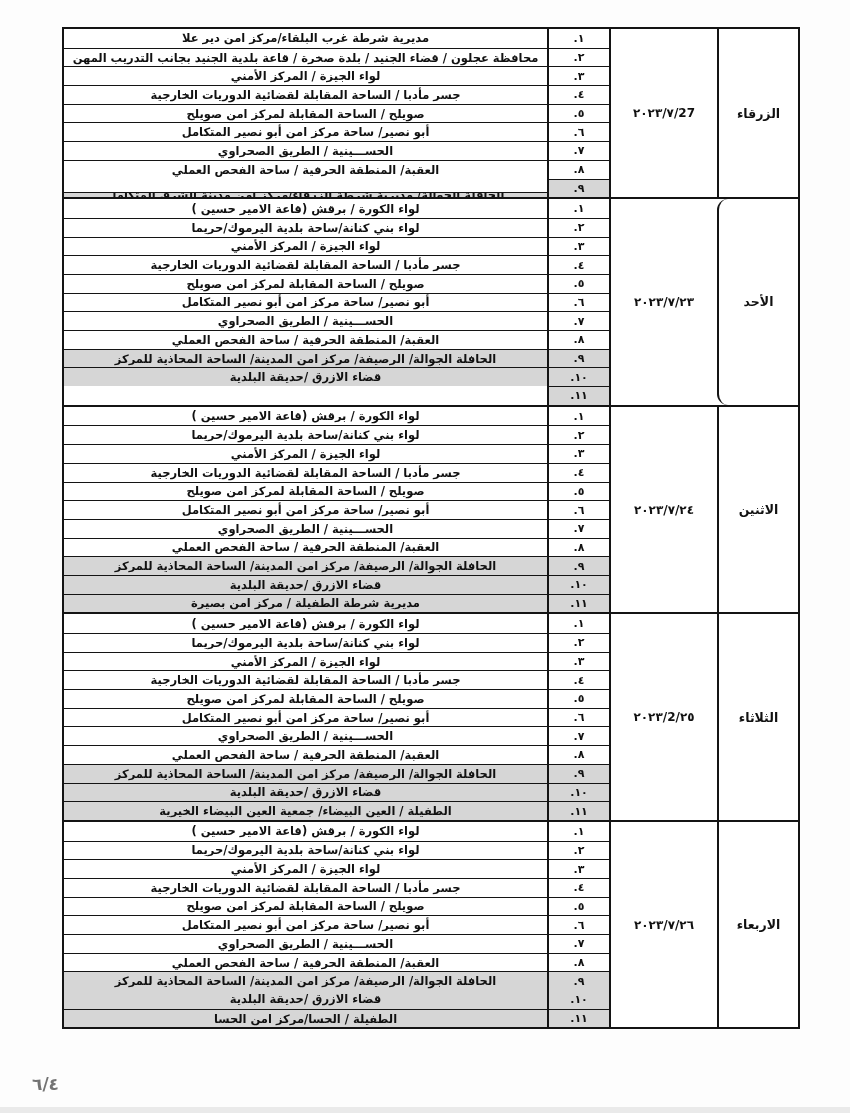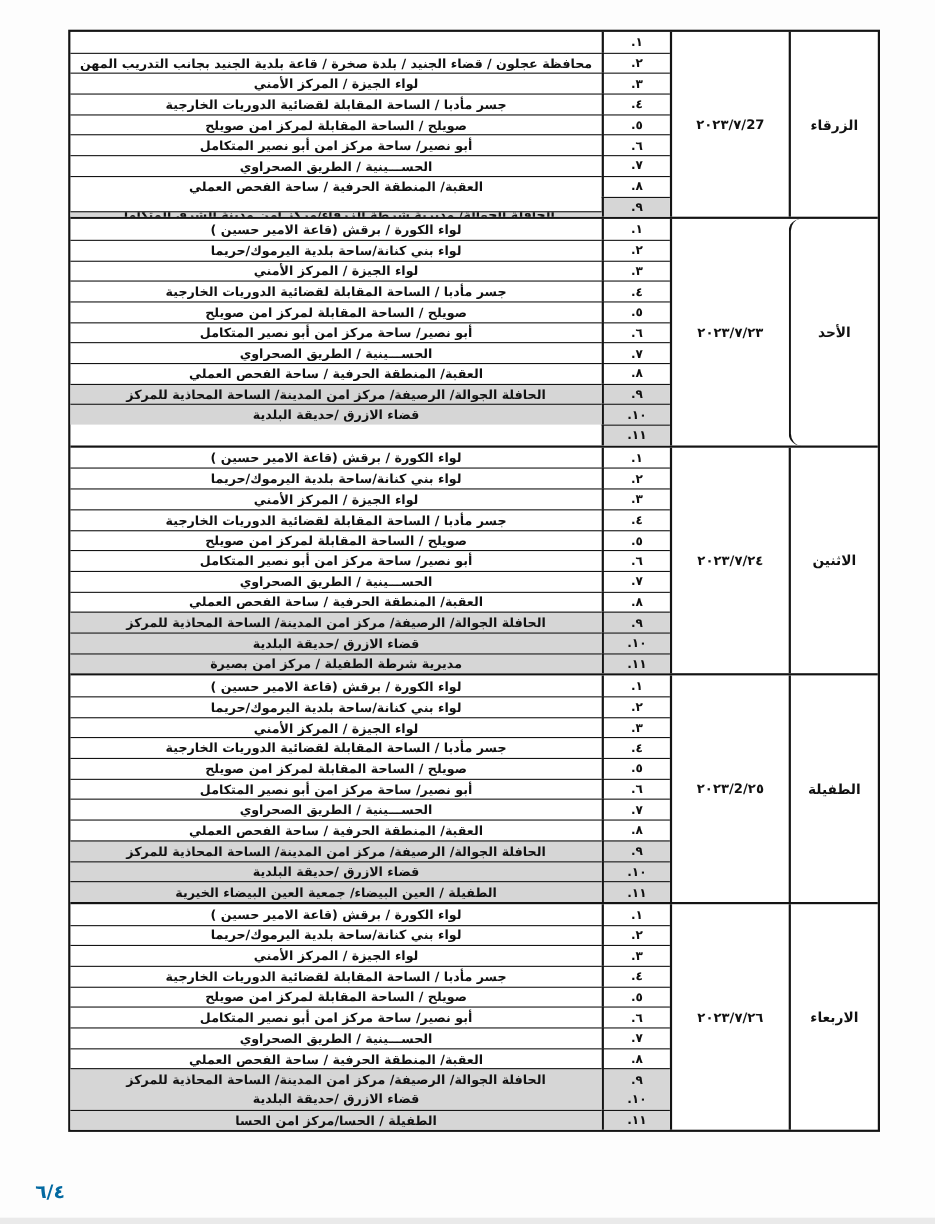--- a/index.html
+++ b/index.html
@@ -60,40 +60,41 @@
     grid-column:4;
     font-size:11.5px;
     white-space:nowrap;
     padding:0 4px;
   }
   .bt{border-top:1px solid var(--line);}
   .shaded{background:var(--shade);}
   .page-number{
     position:absolute;
     left:32px;top:1074px;
-    color:#0369a1;
+    color:#737373;
     font-size:17px;
     font-weight:bold;
     direction:ltr;
     letter-spacing:1px;
   }
   .bottom-strip{
     position:absolute;
     left:0;bottom:0;width:850px;height:6px;
     background:#eaeaea;
   }
 </style>
 </head>
 <body dir="rtl">
 
 <div class="schedule-table" id="schedule-table">
     <div class="section" style="grid-template-rows: repeat(9, var(--rh));">
       <div class="cell day" style="grid-row: 1 / span 9;">الزرقاء</div>
       <div class="cell date" style="grid-row: 1 / span 9;">٢٠٢٣/٧/27</div>
       <div class="cell num" style="grid-row: 1;">.١</div>
+      <div class="cell loc" style="grid-row: 1;">مديرية شرطة غرب البلقاء/مركز امن دير علا</div>
       <div class="cell num bt" style="grid-row: 2;">.٢</div>
       <div class="cell loc bt" style="grid-row: 2;">محافظة عجلون / قضاء الجنيد / بلدة صخرة / قاعة بلدية الجنيد بجانب التدريب المهن</div>
       <div class="cell num bt" style="grid-row: 3;">.٣</div>
       <div class="cell loc bt" style="grid-row: 3;">لواء الجيزة / المركز الأمني</div>
       <div class="cell num bt" style="grid-row: 4;">.٤</div>
       <div class="cell loc bt" style="grid-row: 4;">جسر مأدبا / الساحة المقابلة لقضائية الدوريات الخارجية</div>
       <div class="cell num bt" style="grid-row: 5;">.٥</div>
       <div class="cell loc bt" style="grid-row: 5;">صويلح / الساحة المقابلة لمركز امن صويلح</div>
       <div class="cell num bt" style="grid-row: 6;">.٦</div>
       <div class="cell loc bt" style="grid-row: 6;">أبو نصير/ ساحة مركز امن أبو نصير المتكامل</div>
@@ -149,21 +150,21 @@
       <div class="cell num bt" style="grid-row: 8;">.٨</div>
       <div class="cell loc bt" style="grid-row: 8;">العقبة/ المنطقة الحرفية / ساحة الفحص العملي</div>
       <div class="cell num bt shaded" style="grid-row: 9;">.٩</div>
       <div class="cell loc bt shaded" style="grid-row: 9;">الحافلة الجوالة/ الرصيفة/ مركز امن المدينة/ الساحة المحاذية للمركز</div>
       <div class="cell num bt shaded" style="grid-row: 10;">.١٠</div>
       <div class="cell loc bt shaded" style="grid-row: 10;">قضاء الازرق /حديقة البلدية</div>
       <div class="cell num bt shaded" style="grid-row: 11;">.١١</div>
       <div class="cell loc bt shaded" style="grid-row: 11;">مديرية شرطة الطفيلة / مركز امن بصيرة</div>
     </div>
     <div class="section" style="grid-template-rows: repeat(11, var(--rh));">
-      <div class="cell day" style="grid-row: 1 / span 11;">الطفيلة</div>
+      <div class="cell day" style="grid-row: 1 / span 11;">الثلاثاء</div>
       <div class="cell date" style="grid-row: 1 / span 11;">٢٠٢٣/2/٢٥</div>
       <div class="cell num" style="grid-row: 1;">.١</div>
       <div class="cell loc" style="grid-row: 1;">لواء الكورة / برقش (قاعة الامير حسين )</div>
       <div class="cell num bt" style="grid-row: 2;">.٢</div>
       <div class="cell loc bt" style="grid-row: 2;">لواء بني كنانة/ساحة بلدية اليرموك/حريما</div>
       <div class="cell num bt" style="grid-row: 3;">.٣</div>
       <div class="cell loc bt" style="grid-row: 3;">لواء الجيزة / المركز الأمني</div>
       <div class="cell num bt" style="grid-row: 4;">.٤</div>
       <div class="cell loc bt" style="grid-row: 4;">جسر مأدبا / الساحة المقابلة لقضائية الدوريات الخارجية</div>
       <div class="cell num bt" style="grid-row: 5;">.٥</div>

